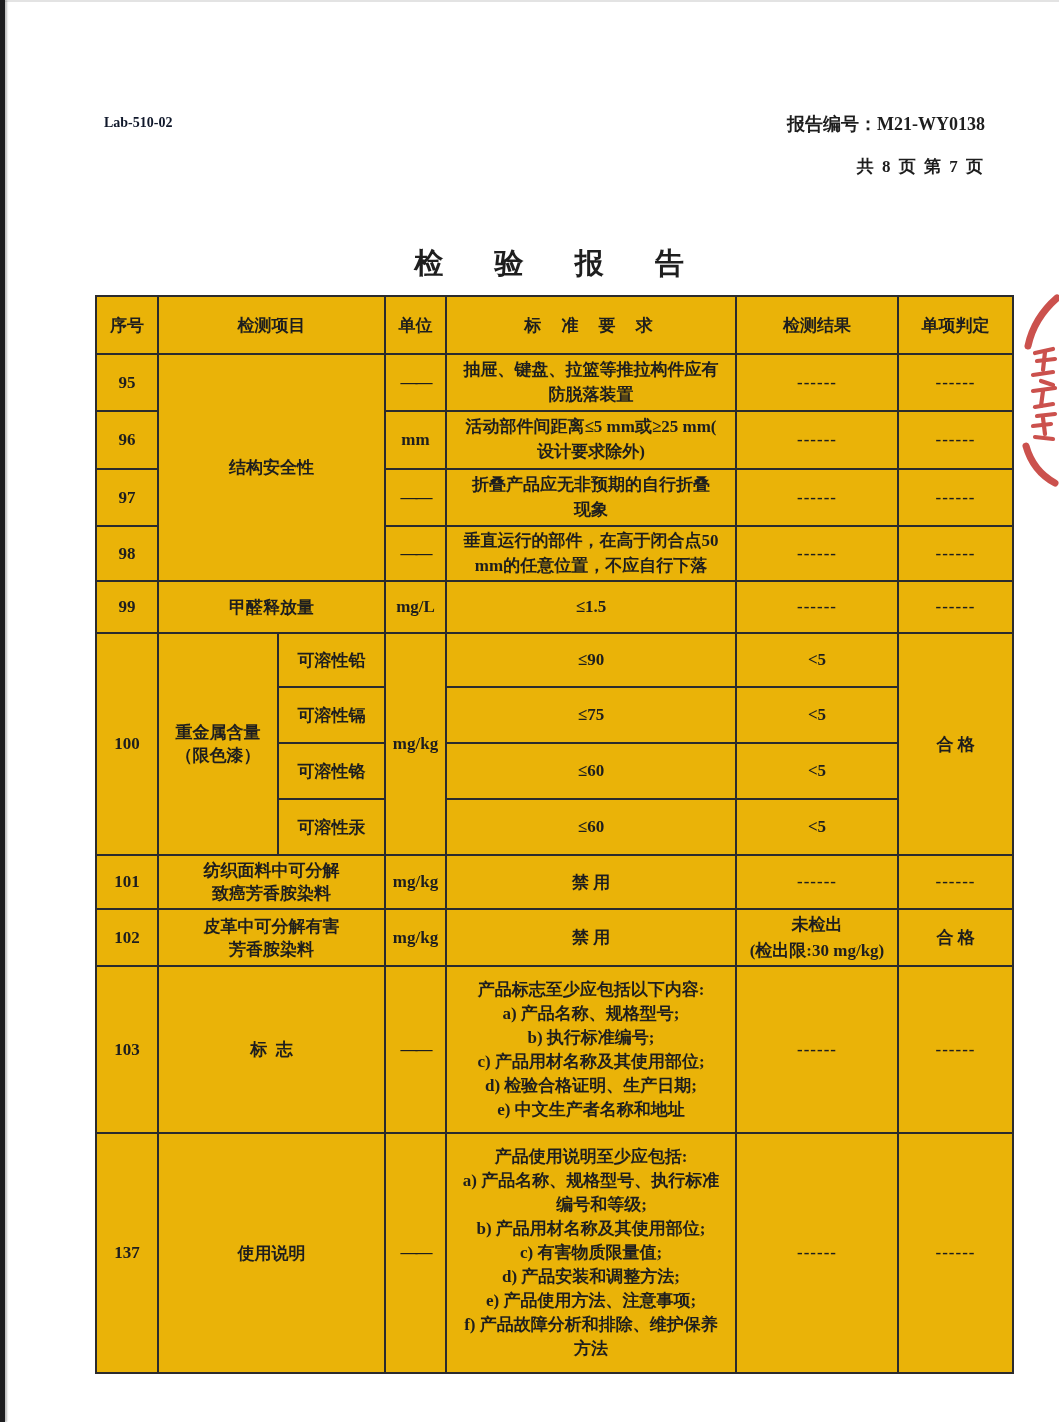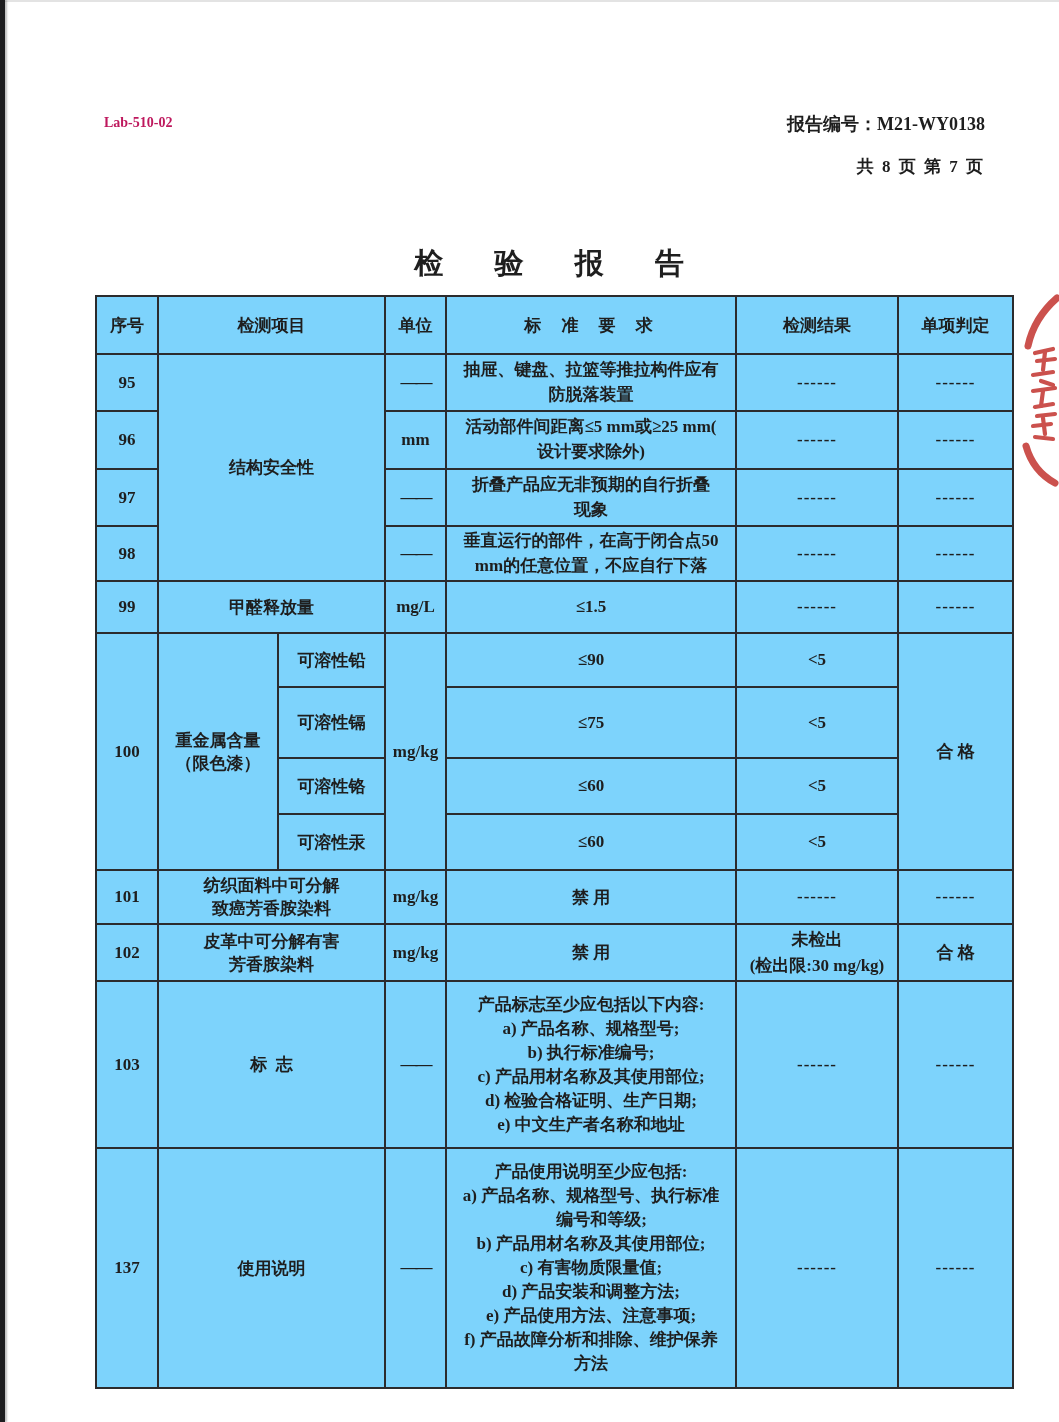--- a/index.html
+++ b/index.html
@@ -9,31 +9,31 @@
     font-family:"Liberation Serif","DejaVu Serif",serif;
     color:#1e1e1e;
   }
   .page { position:relative; width:1059px; height:1422px; background:#ffffff; overflow:hidden; }
 
   
   .edge-left { position:absolute; left:0; top:0; width:5px; height:1422px; background:#1d1d1f; box-shadow:2px 0 2px rgba(0,0,0,.25); }
   .edge-top  { position:absolute; left:0; top:0; width:1059px; height:2px; background:#e3e3e3; }
 
   
-  .lab-code   { position:absolute; left:104px; top:115px; font-size:14px; font-weight:700; color:#be185d; }
+  .lab-code   { position:absolute; left:104px; top:115px; font-size:14px; font-weight:700; color:#0f172a; }
   .report-no  { position:absolute; right:74px; top:112px; font-size:18px; font-weight:600; text-align:right; }
   .page-info  { position:absolute; right:74px; top:155px; font-size:17px; font-weight:600; text-align:right; letter-spacing:2px; }
   .org-title  { position:absolute; left:553px; top:192px; transform:translateX(-50%); font-size:25px; font-weight:700; white-space:nowrap; letter-spacing:1px; }
   .report-title{ position:absolute; left:560px; top:244px; transform:translateX(-50%); font-size:29px; font-weight:700; white-space:nowrap; letter-spacing:22px; }
 
   
   table.report {
     position:absolute; left:95px; top:295px;
     border-collapse:collapse; table-layout:fixed; width:917px;
-    background:#7dd3fc;
+    background:#eab308;
   }
   table.report td {
     border:2px solid #2b2b2d;
     font-size:17px; font-weight:600;
     text-align:center; vertical-align:middle;
     padding:2px 5px; color:#1e1e1e;
     overflow:hidden;
   }
   td.hd { font-weight:700; }
   td.sp { letter-spacing:5px;font-family:Liberation Mono, monospace; }
@@ -146,21 +146,21 @@
       <tr style="height:54px">
         <td rowspan="4">100</td>
         <td rowspan="4" class="pre">重金属含量
 （限色漆）</td>
         <td>可溶性铅</td>
         <td rowspan="4" class="unit">mg/kg</td>
         <td>≤90</td>
         <td>&lt;5</td>
         <td rowspan="4">合 格</td>
       </tr>
-      <tr style="height:71px">
+      <tr style="height:56px">
         <td>可溶性镉</td>
         <td>≤75</td>
         <td>&lt;5</td>
       </tr>
       <tr style="height:56px">
         <td>可溶性铬</td>
         <td>≤60</td>
         <td>&lt;5</td>
       </tr>
       <tr style="height:56px">

